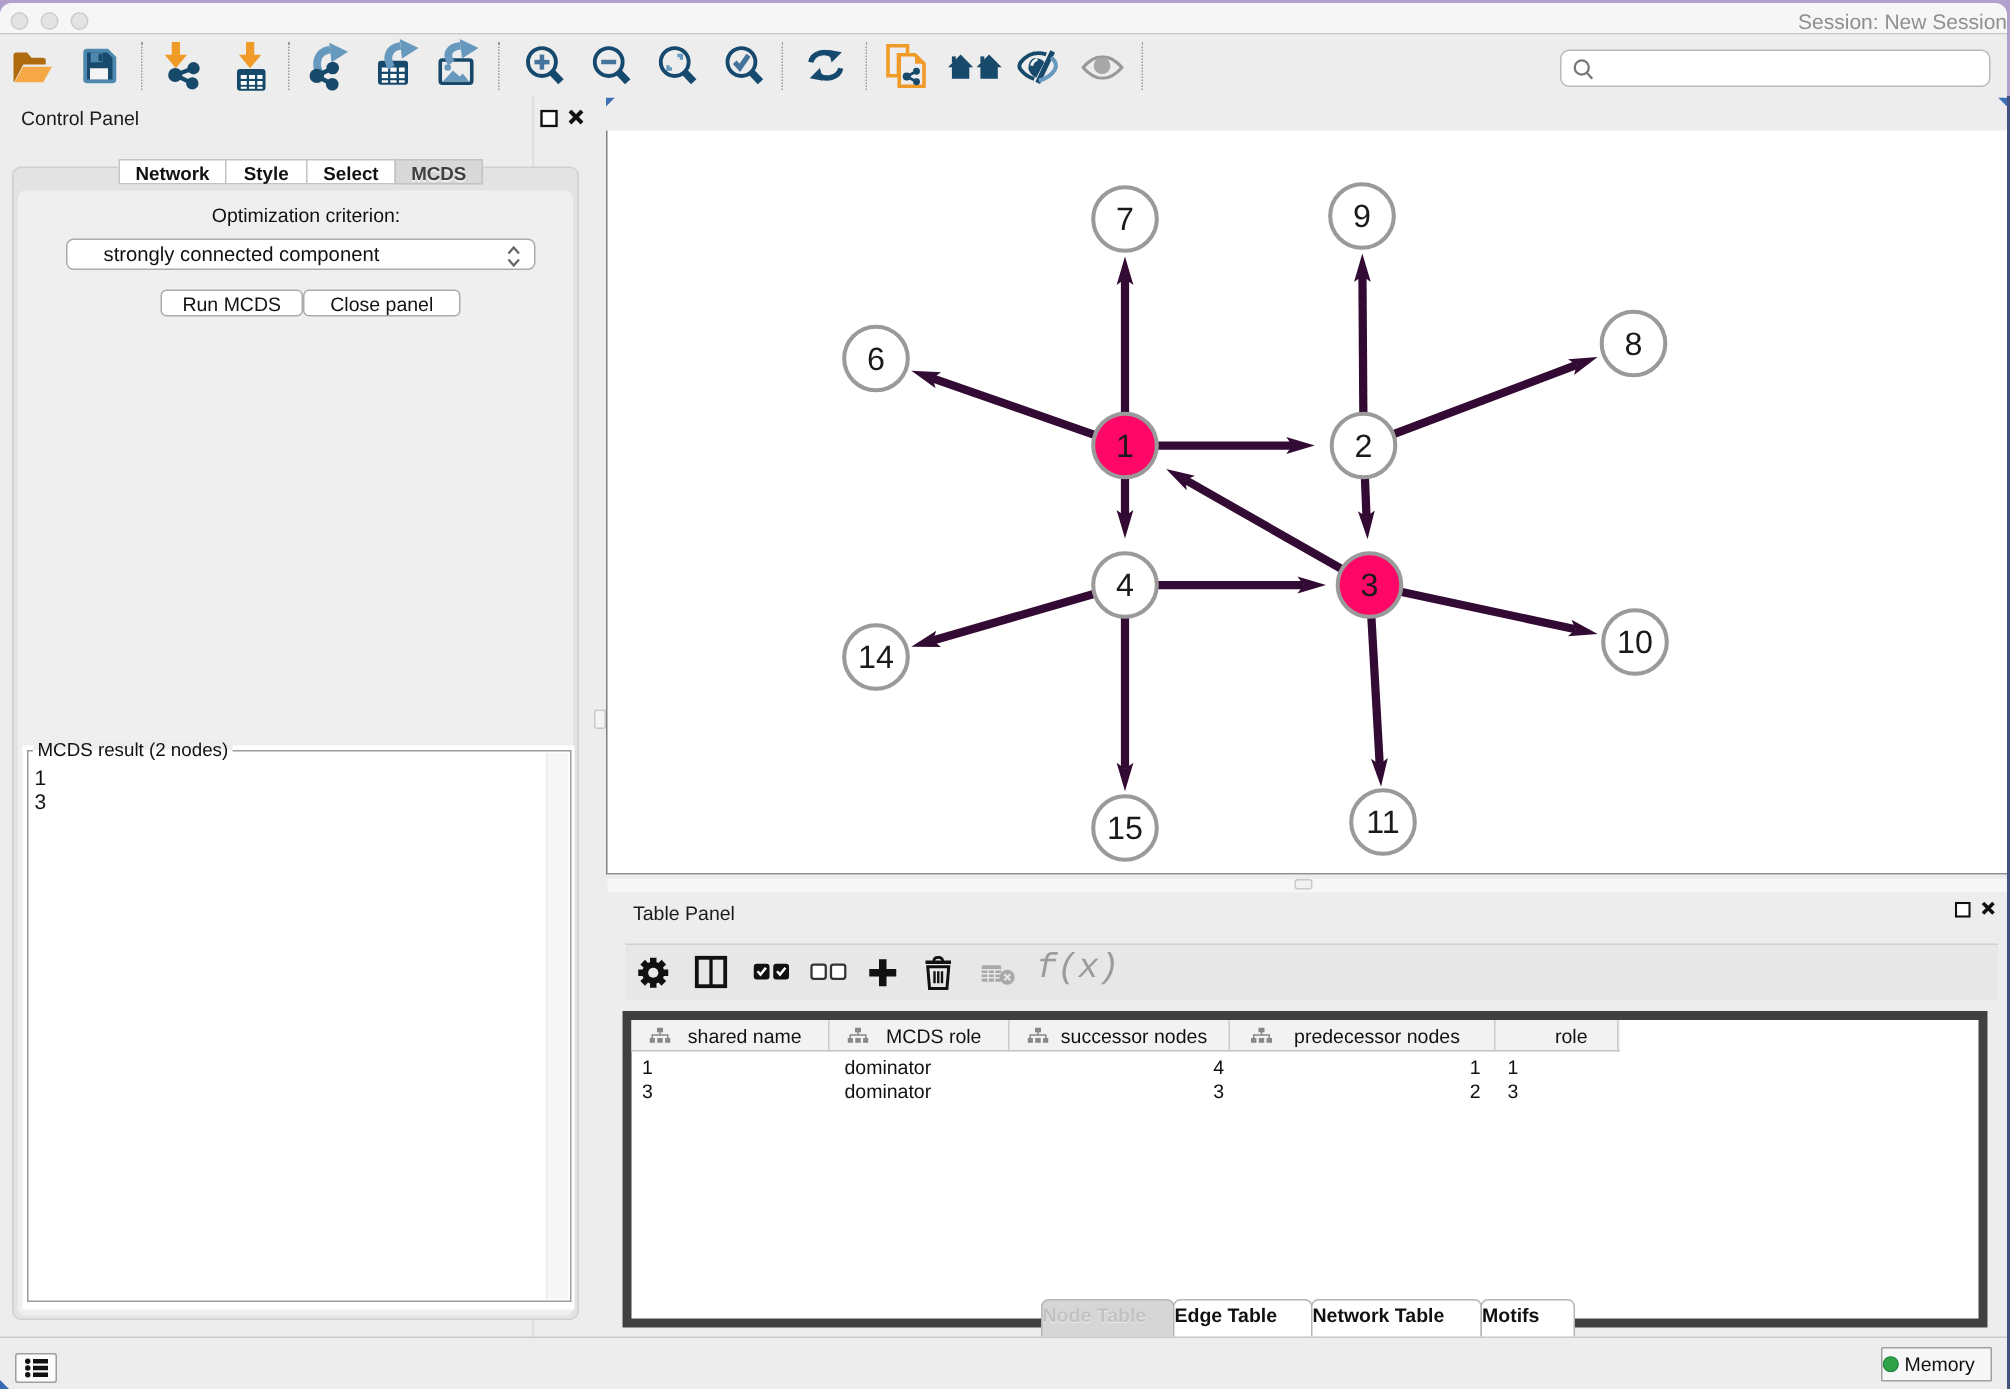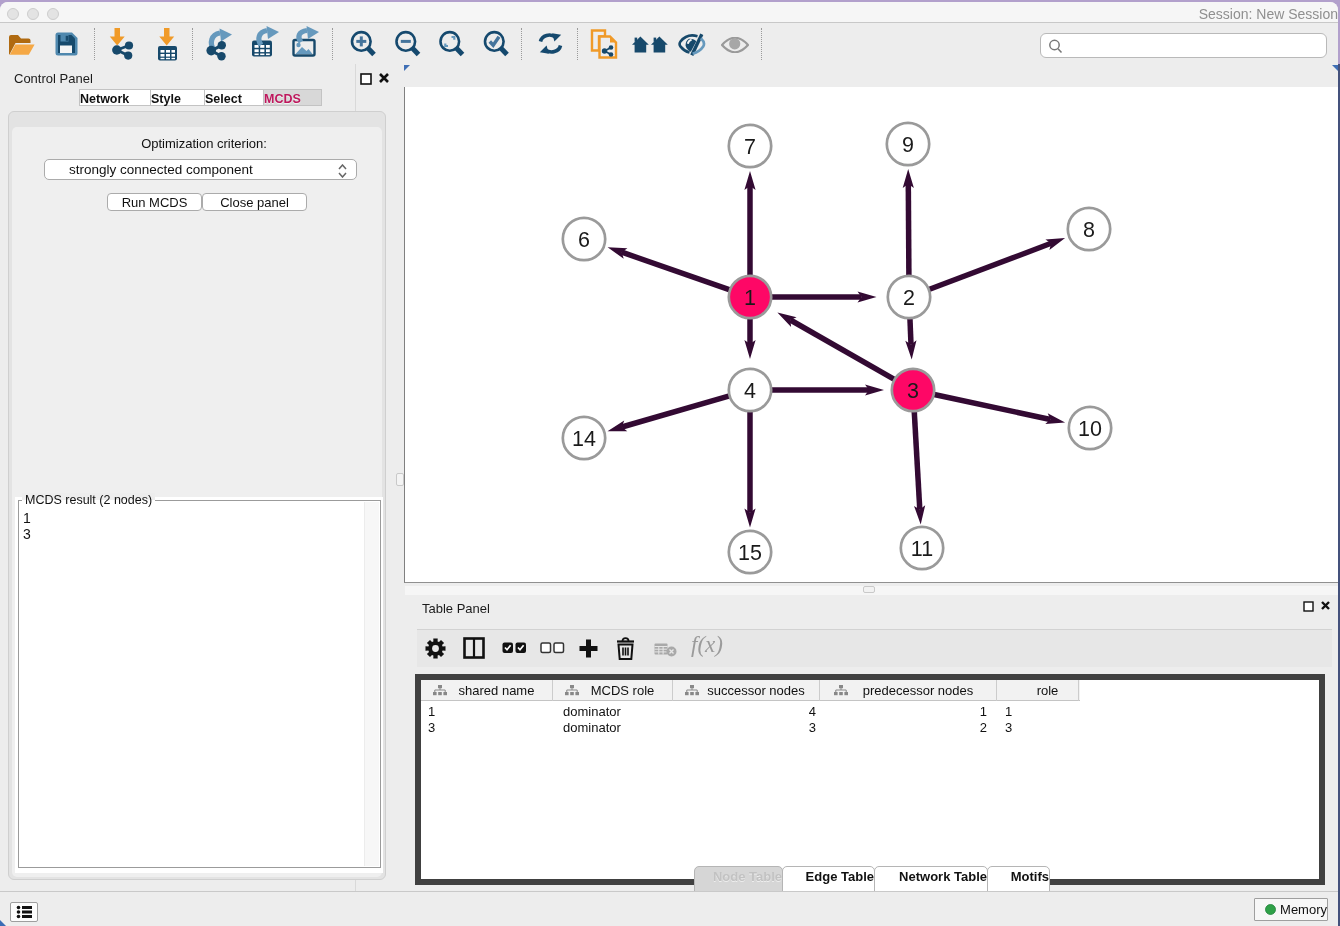--- a/index.html
+++ b/index.html
@@ -8,22 +8,22 @@
 #titlebar{position:absolute;left:0;top:0;width:100%;height:21px;background:#f6f6f6;border-radius:8px 8px 0 0;border-bottom:1px solid #c8c8c8}
 .tl{position:absolute;top:6px;width:12px;height:12px;border-radius:50%;background:#e3e3e3;border:1px solid #cdcdcd}
 #wtitle{position:absolute;top:3.5px;left:0;width:100%;text-align:right;font-size:14px;color:#8f8f8f}
 #toolbar{position:absolute;left:0;top:22px;width:100%;height:40px;background:#ededed}
 .sep{position:absolute;top:4px;height:32px;border-left:1px dotted #9a9a9a;width:0}
 #search{position:absolute;left:1040px;top:9px;width:287px;height:25px;background:#fff;border:1px solid #b9b9b9;border-radius:6px}
 #search svg{position:absolute;left:7px;top:4px}
 
 #cpanel{position:absolute;left:0;top:62px;width:356px;height:829px;background:#ededed;border-right:1px solid #d9d9d9}
 #cphead{position:absolute;left:14px;top:7px;font-size:13px;color:#1b1b1b}
-.tab{position:absolute;z-index:3;top:25px;height:17px;background:#fff;border:1px solid #c3c3c3;font-size:12.5px;font-weight:700;color:#111;text-align:left;line-height:18px}
-.tabsel{background:#d8d8d8;color:#be185d;text-shadow:0 1px 0 #f2f2f2}
+.tab{position:absolute;z-index:3;top:42px;height:17px;background:#fff;border:1px solid #c3c3c3;font-size:12.5px;font-weight:700;color:#111;text-align:center;line-height:18px}
+.tabsel{background:#d8d8d8;color:#404040;text-shadow:0 1px 0 #f2f2f2}
 #cpbody{position:absolute;left:8px;top:47px;width:378px;height:769px;background:#e3e3e3;border:1px solid #cfcfcf;border-radius:6px}
 #cpinner{position:absolute;left:3px;top:15px;width:370px;height:750px;background:#efefef;border-radius:5px}
 #optlabel{position:absolute;left:8px;top:72px;width:392px;text-align:center;font-size:13px;color:#111}
 #dropdown{position:absolute;left:44px;top:95px;width:313px;height:21px;background:#fff;border:1px solid #ababab;border-radius:5px;font-size:13.5px;color:#111;line-height:19px;padding-left:24px}
 .btn{position:absolute;top:129px;height:18px;background:#fff;border:1px solid #ababab;border-radius:4px;font-size:13px;color:#111;text-align:center;line-height:18px}
 #fldwhite{position:absolute;left:15px;top:433px;width:368px;height:376px;background:#fff}
 #fldborder{position:absolute;left:18px;top:436px;width:363px;height:368px;border:1px solid #9b9b9b}
 #fldlegend{position:absolute;left:22px;top:429px;font-size:12.5px;color:#111;background:linear-gradient(#ededed 52%,#ffffff 52%);padding:0 3px}
 #fldtext{position:absolute;left:23px;top:447px;font-size:14px;color:#111;line-height:15.5px}
 #fldscroll{position:absolute;left:364px;top:438px;width:15px;height:364px;background:#f7f7f7;border-left:1px solid #ececec}
@@ -34,26 +34,26 @@
 .mtl{position:absolute;top:4px;width:14px;height:14px;border-radius:50%}
 #canvas{position:absolute;left:0;top:22px;width:934px;height:496px;background:#fff;border-left:1px solid #808080;border-bottom:1px solid #909090}
 
 #tpanel{position:absolute;left:405px;top:593px;width:933px;height:296px;background:#ededed}
 #tphead{position:absolute;left:17px;top:6px;font-size:13px;color:#1b1b1b}
 #tptoolbar{position:absolute;left:12px;top:34px;width:915px;height:38px;background:#e7e7e7;border-top:1px solid #d2d2d2}
 #tscroll{position:absolute;left:10px;top:79px;width:910px;height:211px;background:#fff;border:6px solid #404040}
 #thead{position:absolute;left:0;top:0;width:659px;height:21px;background:#f2f2f2;border-bottom:1px solid #c4c4c4}
 .th{position:absolute;top:0;height:21px;border-right:1px solid #cccccc;font-size:13px;color:#111;text-align:center;line-height:21px;padding-left:20px}
 .td{position:absolute;font-size:13px;color:#111;height:16px;line-height:16px}
-.btab{position:absolute;top:271px;height:34px;background:#fff;border:1px solid #b5b5b5;border-radius:5px;font-size:13px;font-weight:700;color:#111;text-align:right;line-height:20px}
+.btab{position:absolute;top:271px;height:34px;background:#fff;border:1px solid #b5b5b5;border-radius:5px;font-size:13px;font-weight:700;color:#111;text-align:left;line-height:20px}
 .btab.tabsel{background:#d6d6d6;color:#c2c2c2;text-shadow:0 1px 0 #eee}
 
 #statusbar{position:absolute;left:0;top:889px;width:1338px;height:35px;background:#ededed;border-top:1px solid #c9c9c9}
 #listbtn{position:absolute;left:10px;top:10px;width:28px;height:20px;background:#fcfcfc;border:1px solid #9e9e9e;border-radius:2px;display:flex;align-items:center;justify-content:center}
-#membtn{position:absolute;left:1254px;top:6px;width:74px;height:23px;background:#f7f7f7;border:1px solid #9f9f9f;border-radius:1px;font-size:13px;color:#111;line-height:21px;text-align:right}
+#membtn{position:absolute;left:1254px;top:6px;width:74px;height:23px;background:#f7f7f7;border:1px solid #9f9f9f;border-radius:1px;font-size:13px;color:#111;line-height:21px;text-align:left}
 #rightedge{position:absolute;right:0;top:0;width:2px;height:926px}
 </style></head>
 <body>
 <div id="win">
   <div id="titlebar">
     <div class="tl" style="left:7px"></div>
     <div class="tl" style="left:27px"></div>
     <div class="tl" style="left:47px"></div>
     <div id="wtitle">Session: New Session</div>
   </div>
@@ -356,21 +356,21 @@
           <g stroke="#e7e7e7" stroke-width="1">
             <line x1="0.5" y1="3.5" x2="13.5" y2="3.5"></line>
             <line x1="0.5" y1="6.2" x2="13.5" y2="6.2"></line>
             <line x1="0.5" y1="8.9" x2="13.5" y2="8.9"></line>
             <line x1="4.8" y1="3.5" x2="4.8" y2="11.5"></line>
             <line x1="9.1" y1="3.5" x2="9.1" y2="11.5"></line>
           </g>
           <circle cx="17.5" cy="8.5" r="5" fill="#a9a9a9"></circle>
           <path d="M15.5 6.5 L19.5 10.5 M19.5 6.5 L15.5 10.5" stroke="#e7e7e7" stroke-width="1.4"></path>
         </svg>
-      <div class="abs" style="left:274px;top:2px;font-family:Liberation Serif, serif;font-style:italic;font-size:23px;color:#9b9b9b">f(x)</div>
+      <div class="abs" style="left:274px;top:2px;font-family:Liberation Mono, monospace;font-style:italic;font-size:23px;color:#9b9b9b">f(x)</div>
     </div>
     <div id="tscroll">
       <div id="thead">
         <div class="th" style="left:0;width:132px"><svg class="abs" style="left:12px;top:5px" width="14" height="11">
               <g fill="#888">
                 <rect x="5" y="0" width="4" height="3.2"></rect>
                 <rect x="0" y="7" width="3.6" height="3.2"></rect>
                 <rect x="5.2" y="7" width="3.6" height="3.2"></rect>
                 <rect x="10.4" y="7" width="3.6" height="3.2"></rect>
               </g>

